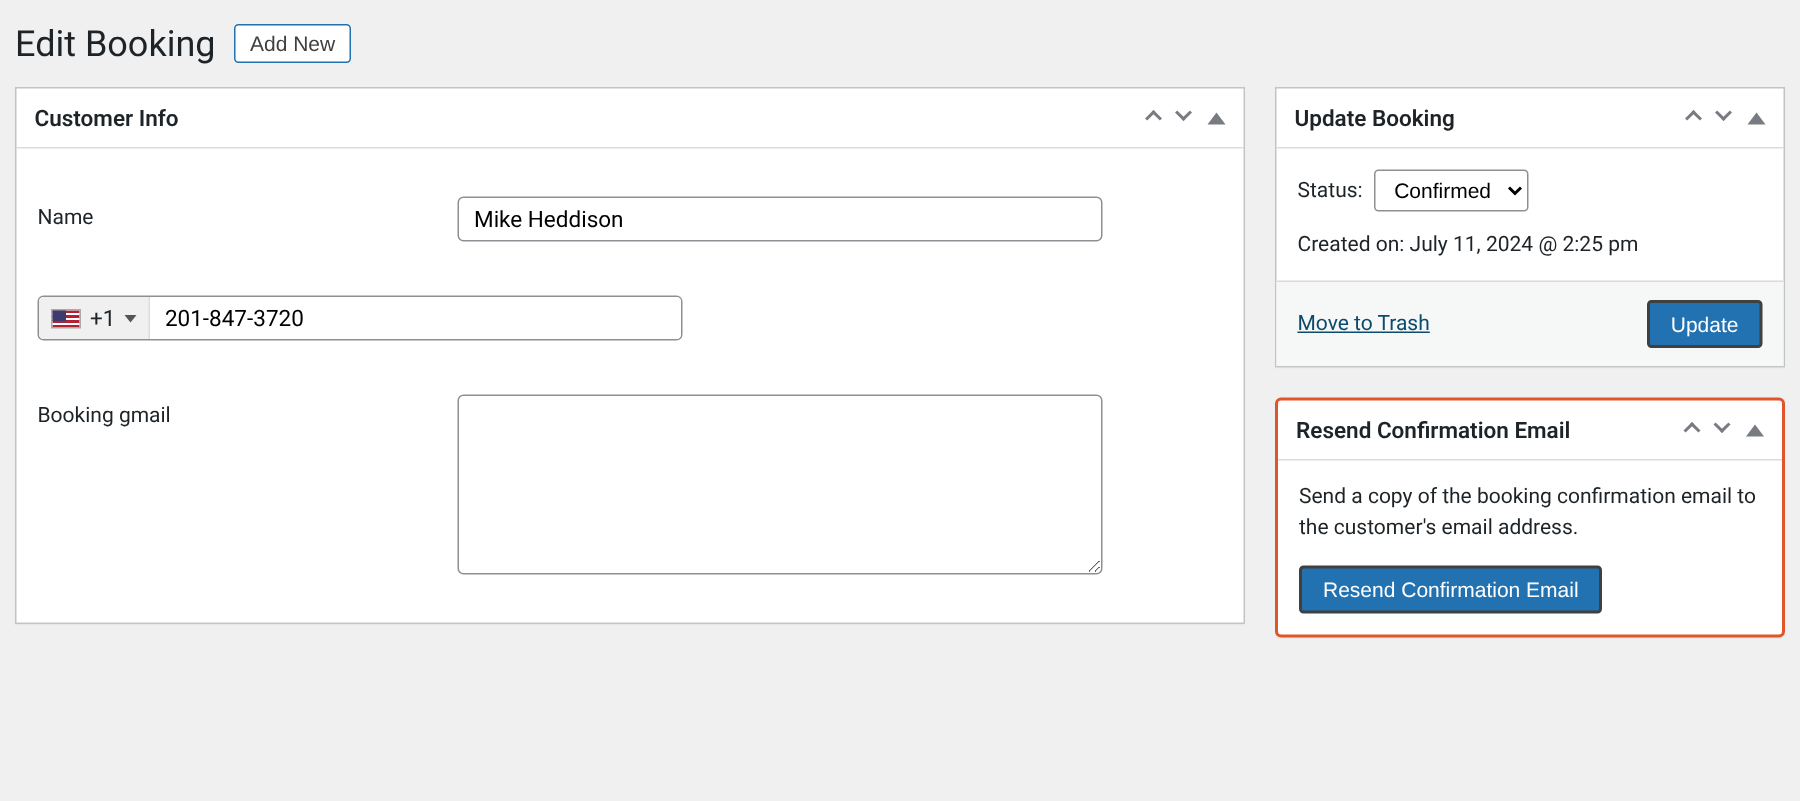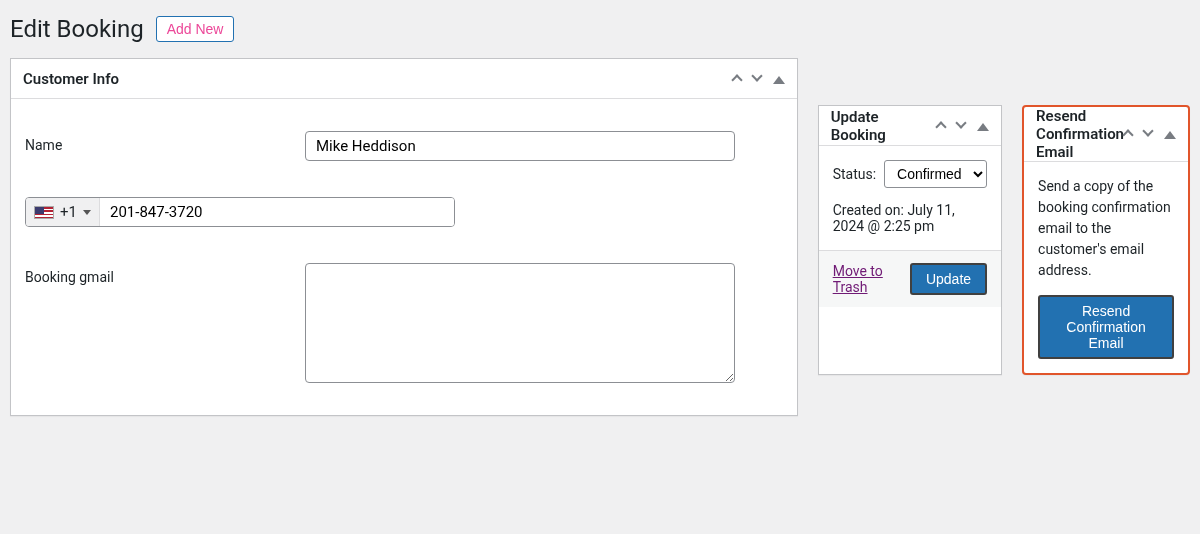--- a/index.html
+++ b/index.html
@@ -19,35 +19,35 @@
     margin: 5px 0 15px 0;
   }
   .page-title {
     font-size: 24px;
     font-weight: 400;
     margin: 0;
     color: #1d2327;
   }
   .add-new-btn {
     border: 1px solid #2271b1;
-    color: #ec4899;
+    color: #404040;
     background: #fff;
     border-radius: 3px;
     padding: 4px 10px;
     font-size: 14px;
     cursor: pointer;
   }
 
   .layout {
     display: flex;
     gap: 20px;
     align-items: flex-start;
   }
   .col-main { flex: 1 1 auto; }
-  .col-side { flex: 0 0 340px; display: flex; gap: 20px; margin-top: 47px; }
+  .col-side { flex: 0 0 340px; display: flex; flex-direction: column; gap: 20px; }
 
   .postbox {
     background: #fff;
     border: 1px solid #c3c4c7;
     box-shadow: 0 1px 1px rgba(0,0,0,0.04);
   }
   .postbox-header {
     display: flex;
     align-items: center;
     justify-content: space-between;
@@ -169,21 +169,21 @@
 
   .postbox-footer {
     display:flex;
     justify-content:space-between;
     align-items:center;
     padding:12px 14px;
     background:#f6f7f7;
     border-top:1px solid #dcdcde;
   }
   .trash-link {
-    color:#701a75;
+    color:#0c4a6e;
     text-decoration:underline;
     font-size:14px;
     cursor:pointer;
   }
   .btn-primary {
     background:#2271b1;
     color:#fff;
     border:2px solid #404040;
     border-radius:3px;
     padding:6px 14px;

